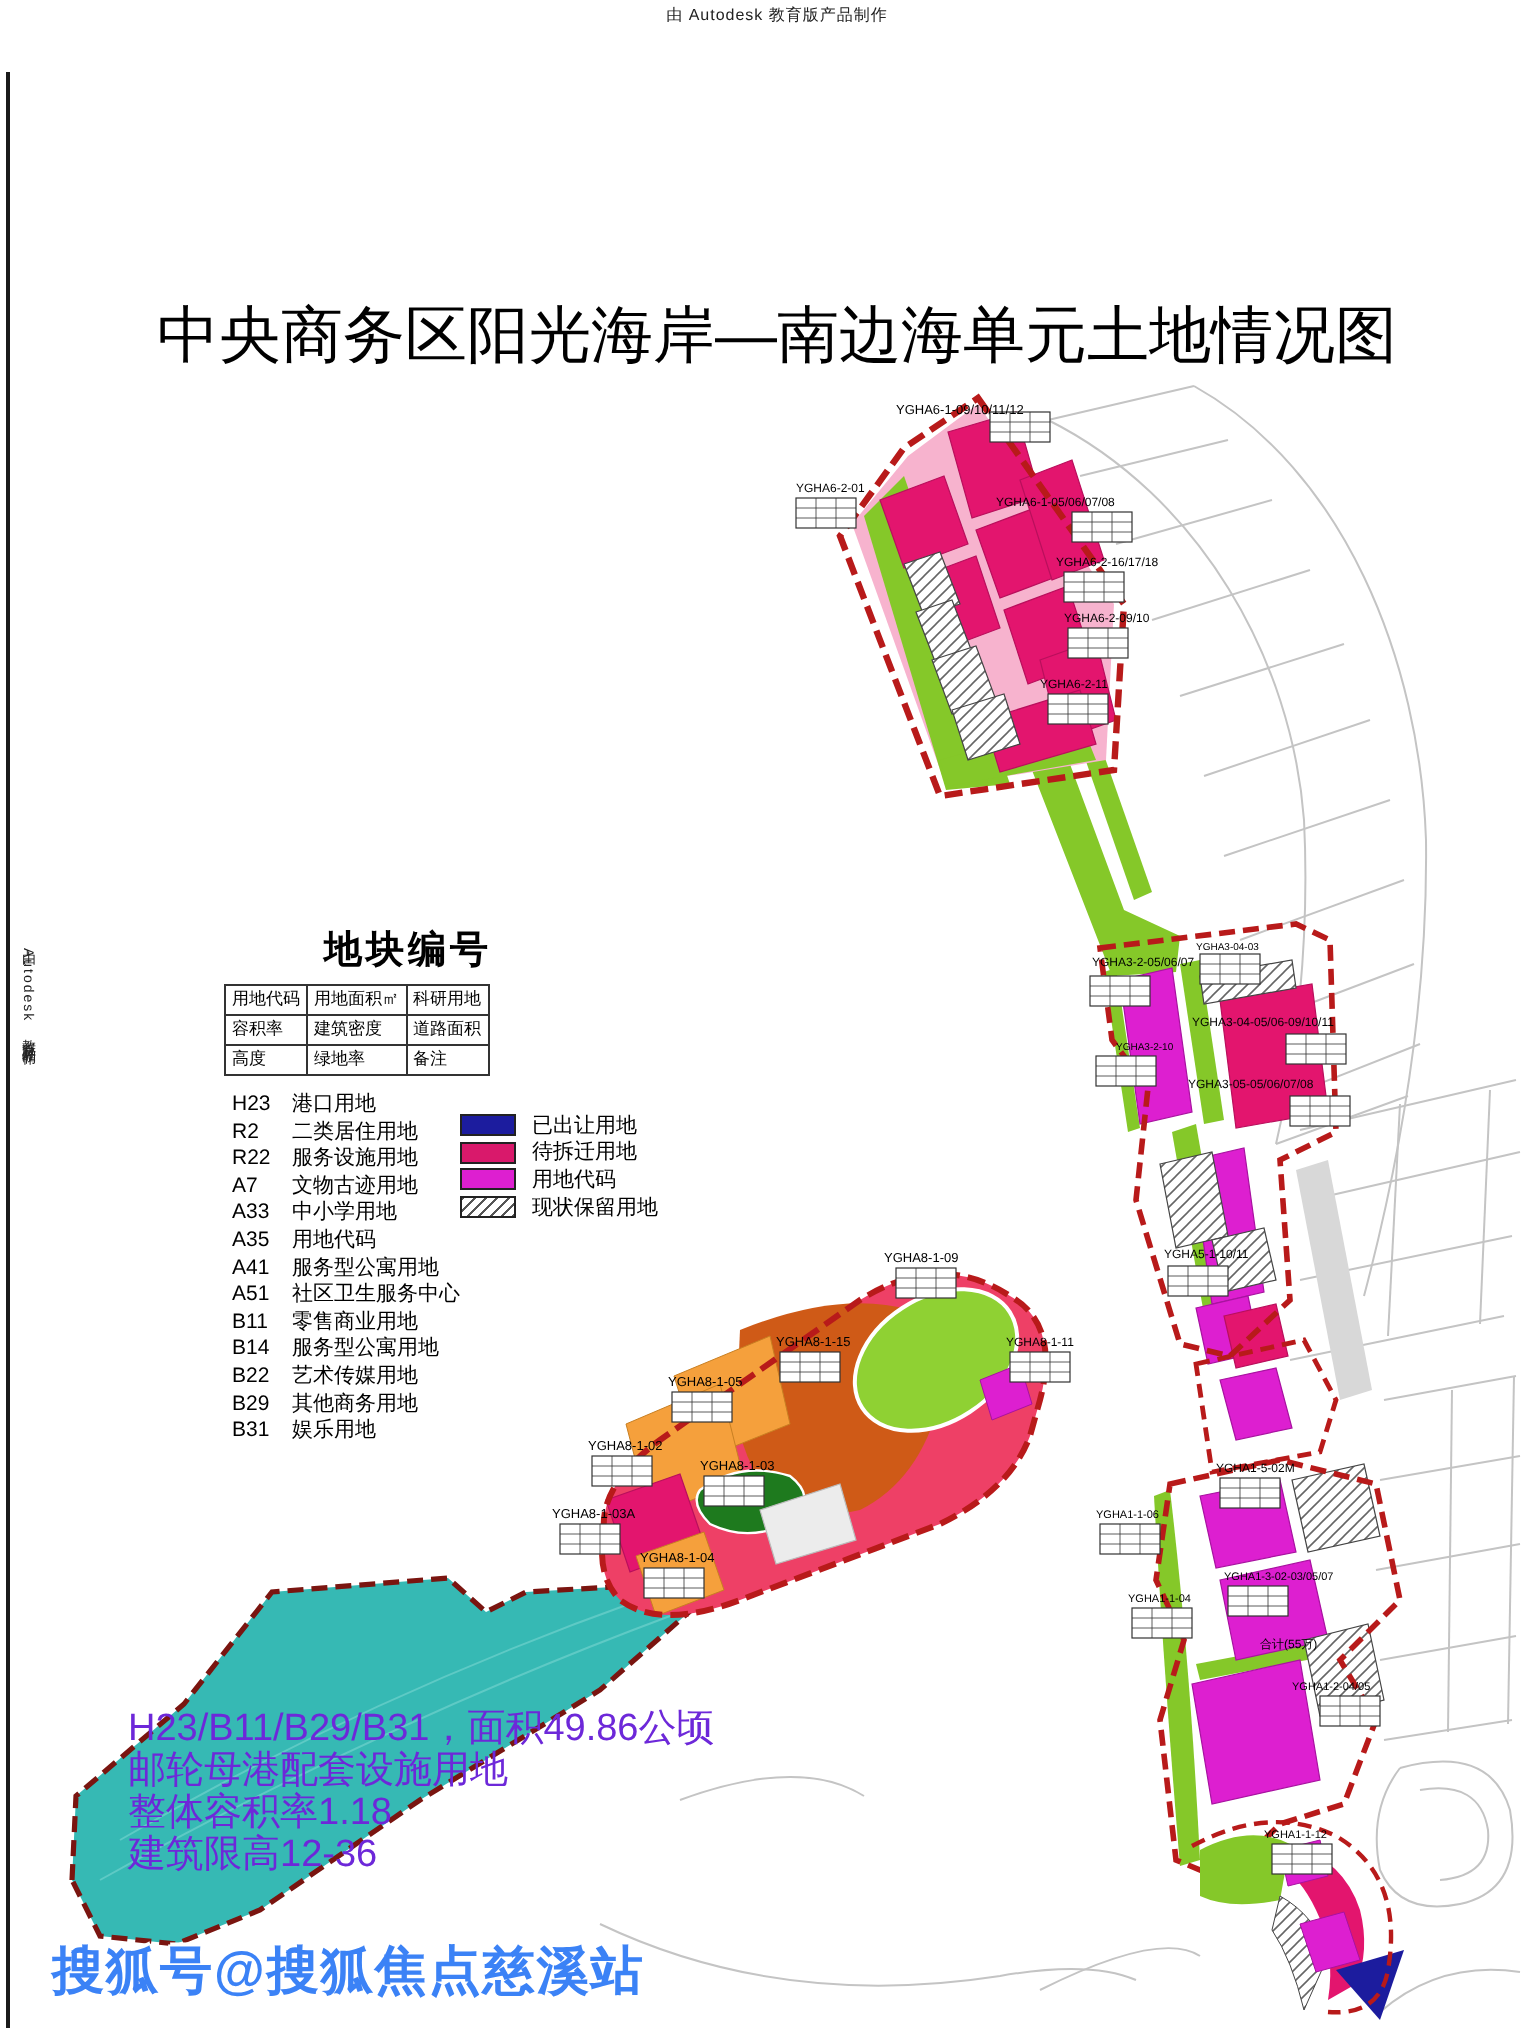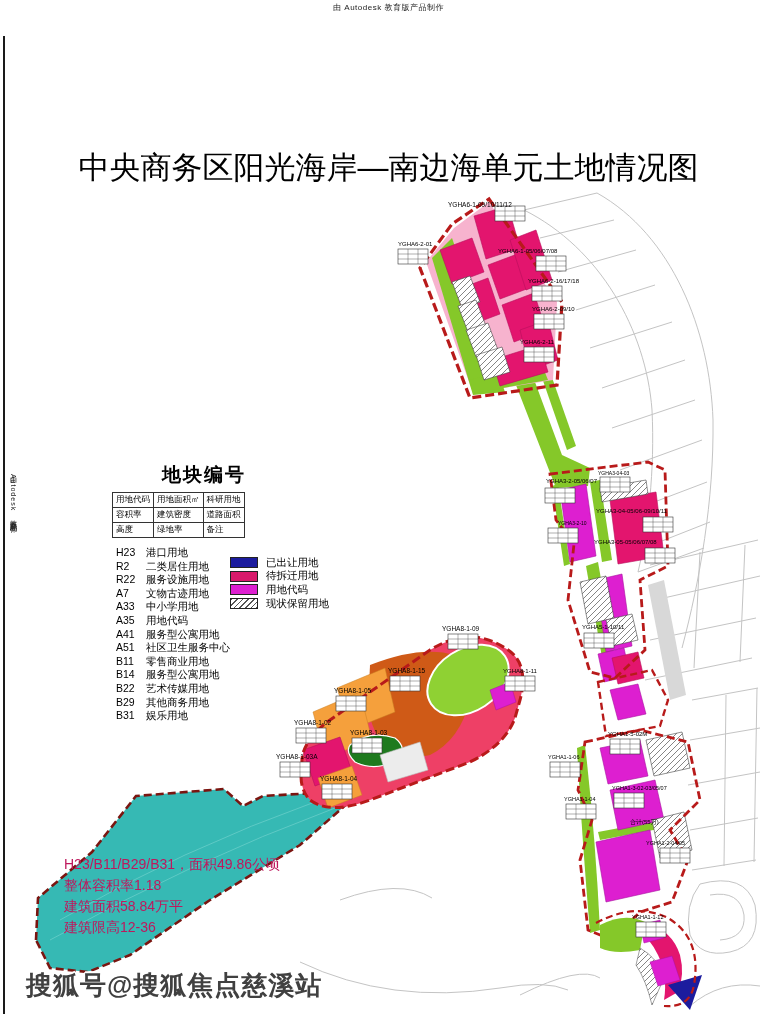--- a/index.html
+++ b/index.html
@@ -21,23 +21,23 @@
   table.keytable td{border:1px solid #333;font-size:8.5px;color:#000;
                     padding:1px 3px;text-align:left;height:12px;white-space:nowrap;}
   .landuse-list{position:absolute;left:116px;top:546px;font-size:10.5px;line-height:13.6px;
                 color:#000;white-space:nowrap;}
   .lu-row .lu-code{display:inline-block;width:30px;}
   .status-legend{position:absolute;left:230px;top:556px;font-size:10.5px;color:#000;}
   .st-row{display:flex;align-items:center;height:13.6px;}
   .chip{width:26px;height:9px;border:1px solid #222;margin-right:8px;flex:0 0 auto;}
   .chip.hatch{background-image:repeating-linear-gradient(135deg,#555 0,#555 1px,#fff 1px,#fff 4px);}
 
-  .annotation{position:absolute;left:64px;top:854px;font-size:14px;line-height:21px;
-              font-weight:500;color:#be185d;white-space:nowrap;}
-  .watermark{position:absolute;left:26px;top:968px;font-size:26px;font-weight:bold;color:#404040;
+  .annotation{position:absolute;left:64px;top:854px;font-size:19px;line-height:21px;
+              font-weight:500;color:#6d28d9;white-space:nowrap;}
+  .watermark{position:absolute;left:26px;top:968px;font-size:26px;font-weight:bold;color:#3b82f6;
              letter-spacing:1px;white-space:nowrap;
              text-shadow:2px 0 0 #fff,-2px 0 0 #fff,0 2px 0 #fff,0 -2px 0 #fff,
                          1px 1px 0 #fff,-1px -1px 0 #fff,1px -1px 0 #fff,-1px 1px 0 #fff;}
   text.mlab{font-family:"Liberation Sans",sans-serif;fill:#000;}
 </style>
 </head>
 <body>
 
 <div class="page">
 
@@ -302,19 +302,19 @@
       <span>用地代码</span>
     </div>
     <div class="st-row">
       <span class="chip hatch"></span>
       <span>现状保留用地</span>
     </div>
   </div>
 
   <div class="annotation">
     <div>H23/B11/B29/B31，面积49.86公顷</div>
+    <div>邮轮母港配套设施用地</div>
     <div>整体容积率1.18</div>
-    <div>建筑面积58.84万平</div>
     <div>建筑限高12-36</div>
   </div>
 
   <div class="watermark">搜狐号@搜狐焦点慈溪站</div>
 </div>
 
 </body></html>

